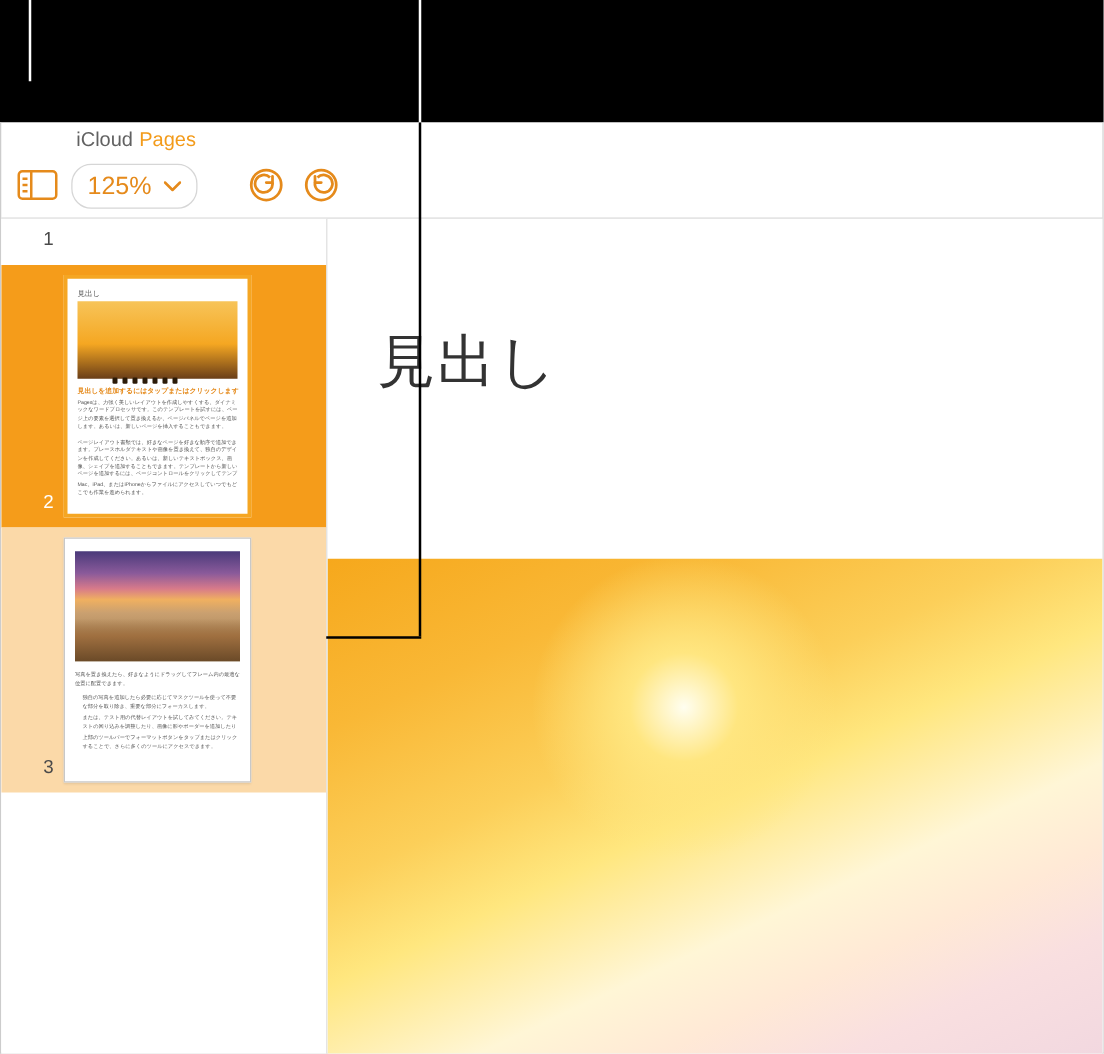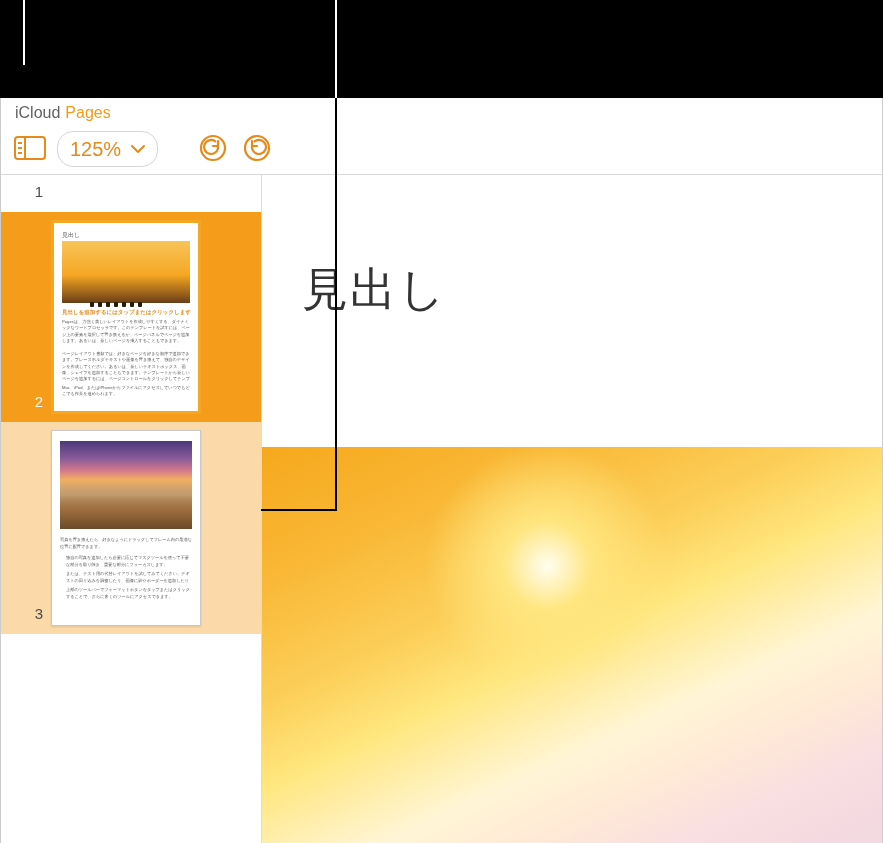--- a/index.html
+++ b/index.html
@@ -10,21 +10,21 @@
   .callout-line-1 { position: absolute; left: 23px; top: 0; width: 2px; height: 65px; background: #fff; }
   .callout-line-2 { position: absolute; left: 335px; top: 0; width: 2px; height: 98px; background: #fff; }
   
   .callout-line-2b { position: absolute; left: 335px; top: 98px; width: 2px; height: 411px; background: #000; z-index: 50; }
   .callout-line-2b-h { position: absolute; left: 261px; top: 509px; width: 76px; height: 2px; background: #000; z-index: 50; }
 
   .app-frame { position: relative; width: 100%; height: calc(100% - 98px); background: #fff; border: 1px solid #ccc; border-top: none; }
 
   
   .brandbar { display: flex; align-items: center; height: 26px; padding: 4px 14px 0 14px; font-size: 16px; }
-  .brandbar .icloud { color: #616161; font-weight: 400; }
+  .brandbar .icloud { color: #616161; font-weight: 400; margin-left: 46px; }
   .brandbar .pages  { color: #f39b1a; font-weight: 400; margin-left: 5px; }
 
   
   .toolbar { display: flex; align-items: center; height: 50px; padding: 0 12px; gap: 10px; }
   .tb-btn { display: inline-flex; align-items: center; justify-content: center; border: none; background: none; cursor: pointer; color: #e58a1b; }
   .view-btn svg { width: 34px; height: 28px; }
   .zoom-btn { display: inline-flex; align-items: center; border: 1px solid #d6d6d6; border-radius: 16px; height: 36px; padding: 0 12px; font-size: 20px; color: #e58a1b; cursor: pointer; background: #fff; }
   .zoom-btn .chev { margin-left: 10px; display:inline-flex; }
   .undo-btn, .redo-btn { margin-left: 4px; }
   .undo-btn svg, .redo-btn svg { width: 30px; height: 30px; }

